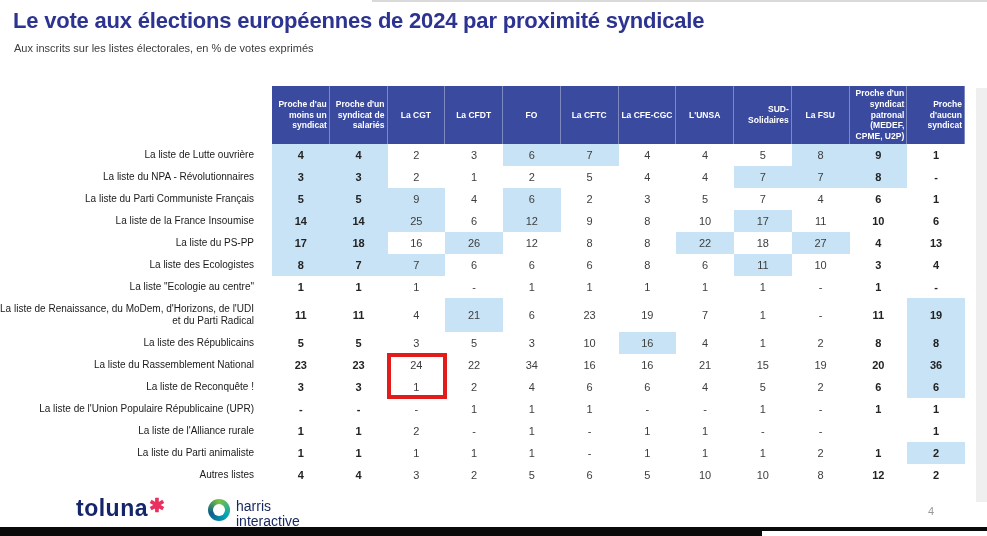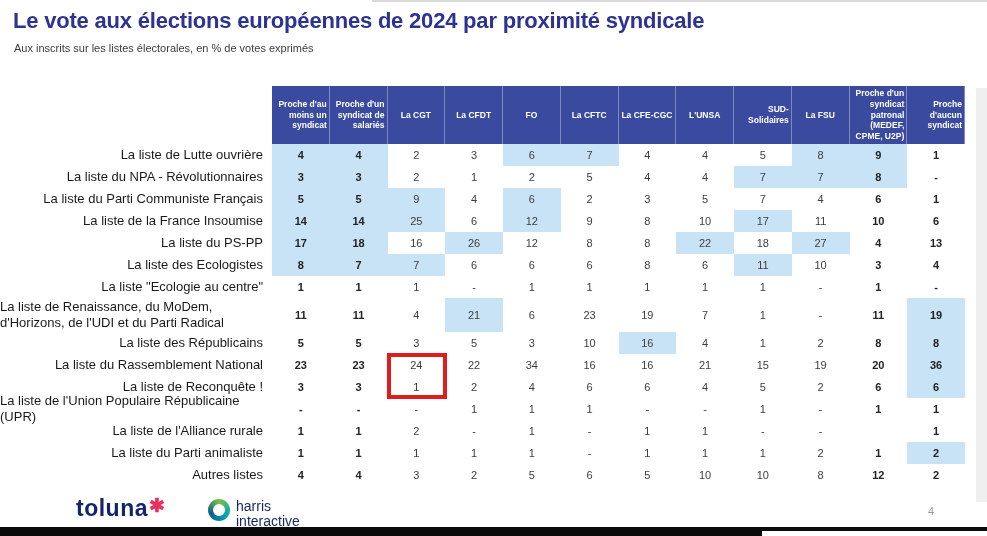--- a/index.html
+++ b/index.html
@@ -18,22 +18,22 @@
     position:absolute;left:0;top:86px;display:grid;
   }
   .hcell{
     background:var(--header-bg,#3A4A9E);color:#fff;font-size:8.5px;font-weight:bold;
     display:flex;align-items:center;justify-content:center;text-align:right;
     padding:1px 2px;line-height:1.25;box-sizing:border-box;
     border-right:1px solid rgba(255,255,255,0.35);
   }
   .corner{background:transparent;border:none;}
   .rlabel{
-    font-size:13px;color:#1a1a1a;display:flex;align-items:center;justify-content:flex-end;
-    text-align:left;padding-right:9px;line-height:1.2;box-sizing:border-box;
+    font-size:10px;color:#1a1a1a;display:flex;align-items:center;justify-content:flex-end;
+    text-align:right;padding-right:18px;line-height:1.2;box-sizing:border-box;
   }
   .dcell{
     font-size:11px;color:#3d3d3d;display:flex;align-items:center;justify-content:center;
     box-sizing:border-box;
   }
   .dcell.bold{font-weight:bold;color:#232323;}
   .dcell.hl{background:var(--highlight,#C8E3F5);}
   #red-box{position:absolute;border:4px solid var(--red,#E21C1B);pointer-events:none;box-sizing:border-box;}
   #toluna-logo{position:absolute;left:76px;top:494px;font-size:23px;font-weight:bold;color:#15256B;letter-spacing:0.5px;}
   #toluna-logo .star{color:var(--pink,#E9305F);font-size:19px;vertical-align:4px;margin-left:1px;}

